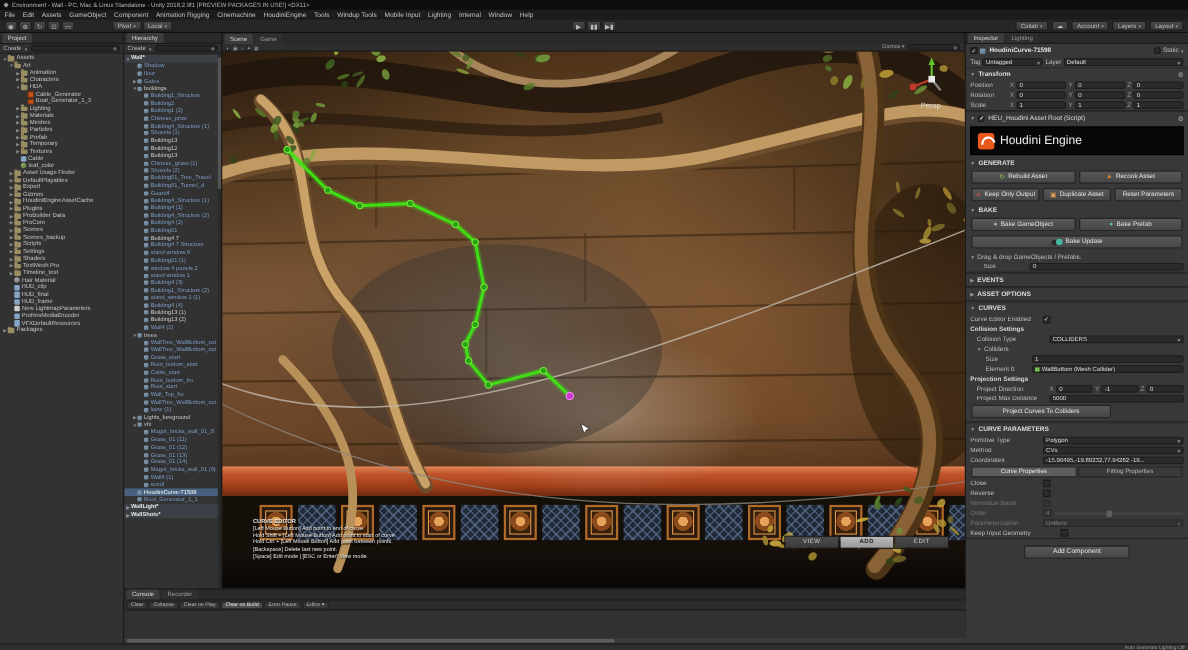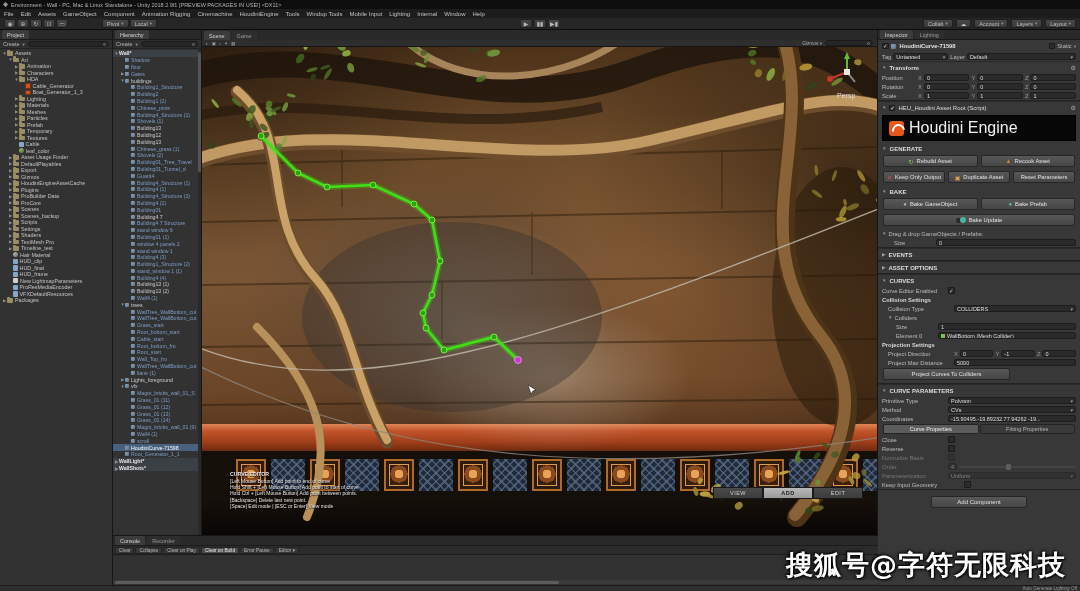--- a/index.html
+++ b/index.html
@@ -1082,21 +1082,21 @@
 
     <div class="sect">
       <div class="sect-head">
         <span class="caret">▼</span>
         <span class="cb" style="width:6px;height:6px">✓</span>
         <span style="font-weight:normal">HEU_Houdini Asset Root (Script)</span>
         <span style="margin-left:auto;color:#8a8a8a">⚙</span>
       </div>
       <div class="houdini-banner">
         <span class="hlogo"></span>
-        <span style="font-size:16px;color:#f0f0f0">Houdini Engine</span>
+        <span style="font-size:11px;color:#f0f0f0">Houdini Engine</span>
       </div>
 
       <div class="sect-head">
         <span class="caret">▼</span>
         <span>GENERATE</span>
       </div>
       <div class="btnrow" id="gen-row1">
           <div class="btn">
             <span style="color: rgb(143, 209, 79); font-size: 6px;">↻</span>
             <span>Rebuild Asset</span>
@@ -1311,14 +1311,13 @@
       </div>
     <div class="hscroll">
         <div class="hthumb"></div>
       </div>
   </div>
 
   <div class="statusbar">
     <span>Auto Generate Lighting Off</span>
   </div>
 
-  <div class="watermark">搜狐号@字符无限科技</div>
 </div>
 
 </body></html>

